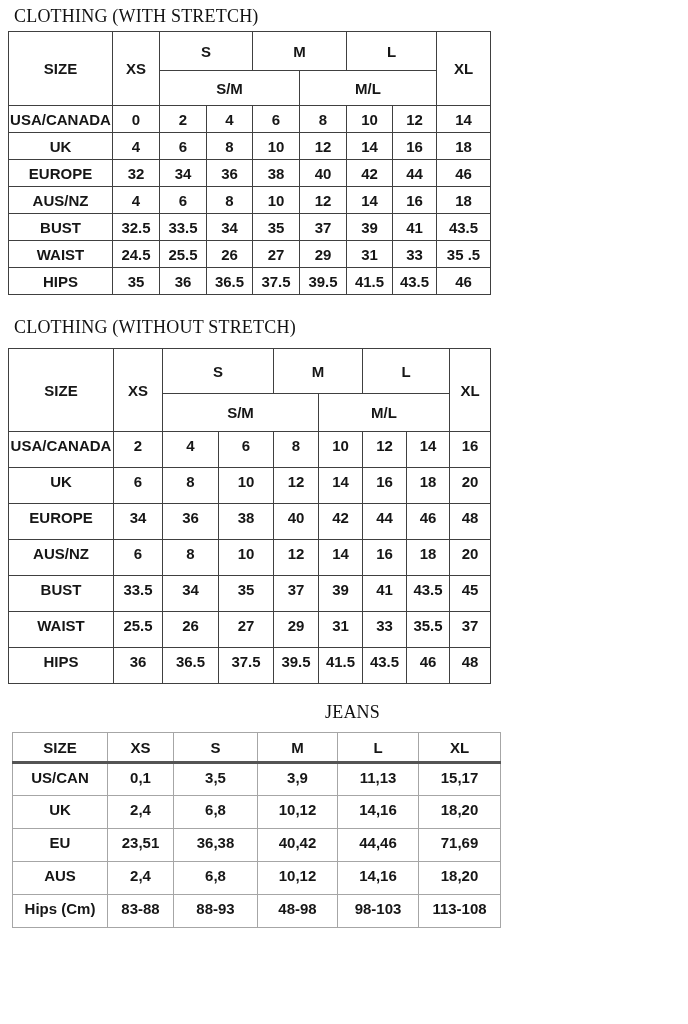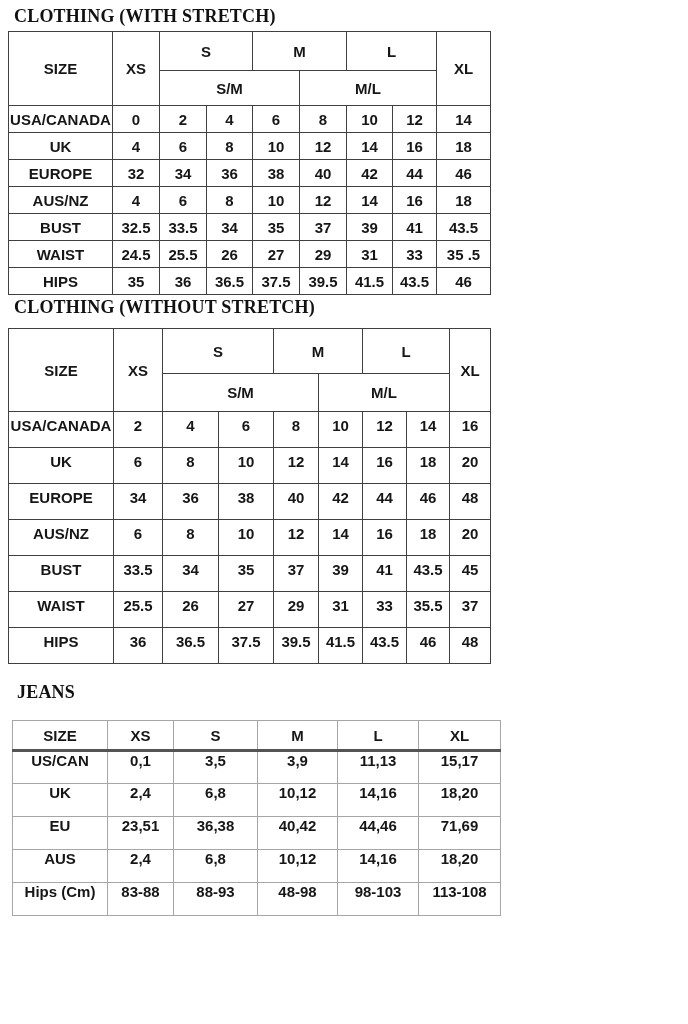--- a/index.html
+++ b/index.html
@@ -5,30 +5,30 @@
   html,body { margin:0; padding:0; }
   body {
     width:688px; height:1024px;
     background:#ffffff;
     font-family:"Liberation Sans", sans-serif;
     color:#161616;
     overflow:hidden;
   }
   .title {
     font-family:"Liberation Serif","DejaVu Serif",serif;
-    font-weight:bold;
+    font-weight:normal;
     font-size:18px;
     line-height:24px;
     margin:0;
     color:#111111;
     letter-spacing:0.2px;
   }
   #title-stretch   { margin:4px 0 0 14px; }
-  #title-nostretch { margin:0 0 0 14px; }
-  #title-jeans     { margin:16px 0 16px 17px; }
+  #title-nostretch { margin:20px 0 0 14px; }
+  #title-jeans     { margin:16px 0 8px 17px;text-align:center; }
 
   table.sizing-table {
     border-collapse:collapse;
     table-layout:fixed;
     font-family:"Liberation Sans", sans-serif;
     font-weight:bold;
     font-size:15px;
     color:#161616;
     text-align:center;
   }
@@ -50,21 +50,21 @@
 
   
   table.jeans {
     margin:2px 0 0 12px;
     width:488px;
   }
   table.jeans th, table.jeans td { border:1px solid #a6a6a6; padding:0; }
   table.jeans thead tr { height:30px; }
   table.jeans thead th { vertical-align:middle; border-bottom:3px solid #545454; }
   table.jeans tbody tr { height:33px; }
-  table.jeans tbody th, table.jeans tbody td { vertical-align:top; }
+  table.jeans tbody th, table.jeans tbody td { vertical-align:top; padding-top:5px; }
 </style>
 </head>
 <body>
 
 <div>
 
   <h2 class="title" id="title-stretch">CLOTHING (WITH STRETCH)</h2>
 
   <table class="sizing-table clothing" id="table-stretch">
     <colgroup>

